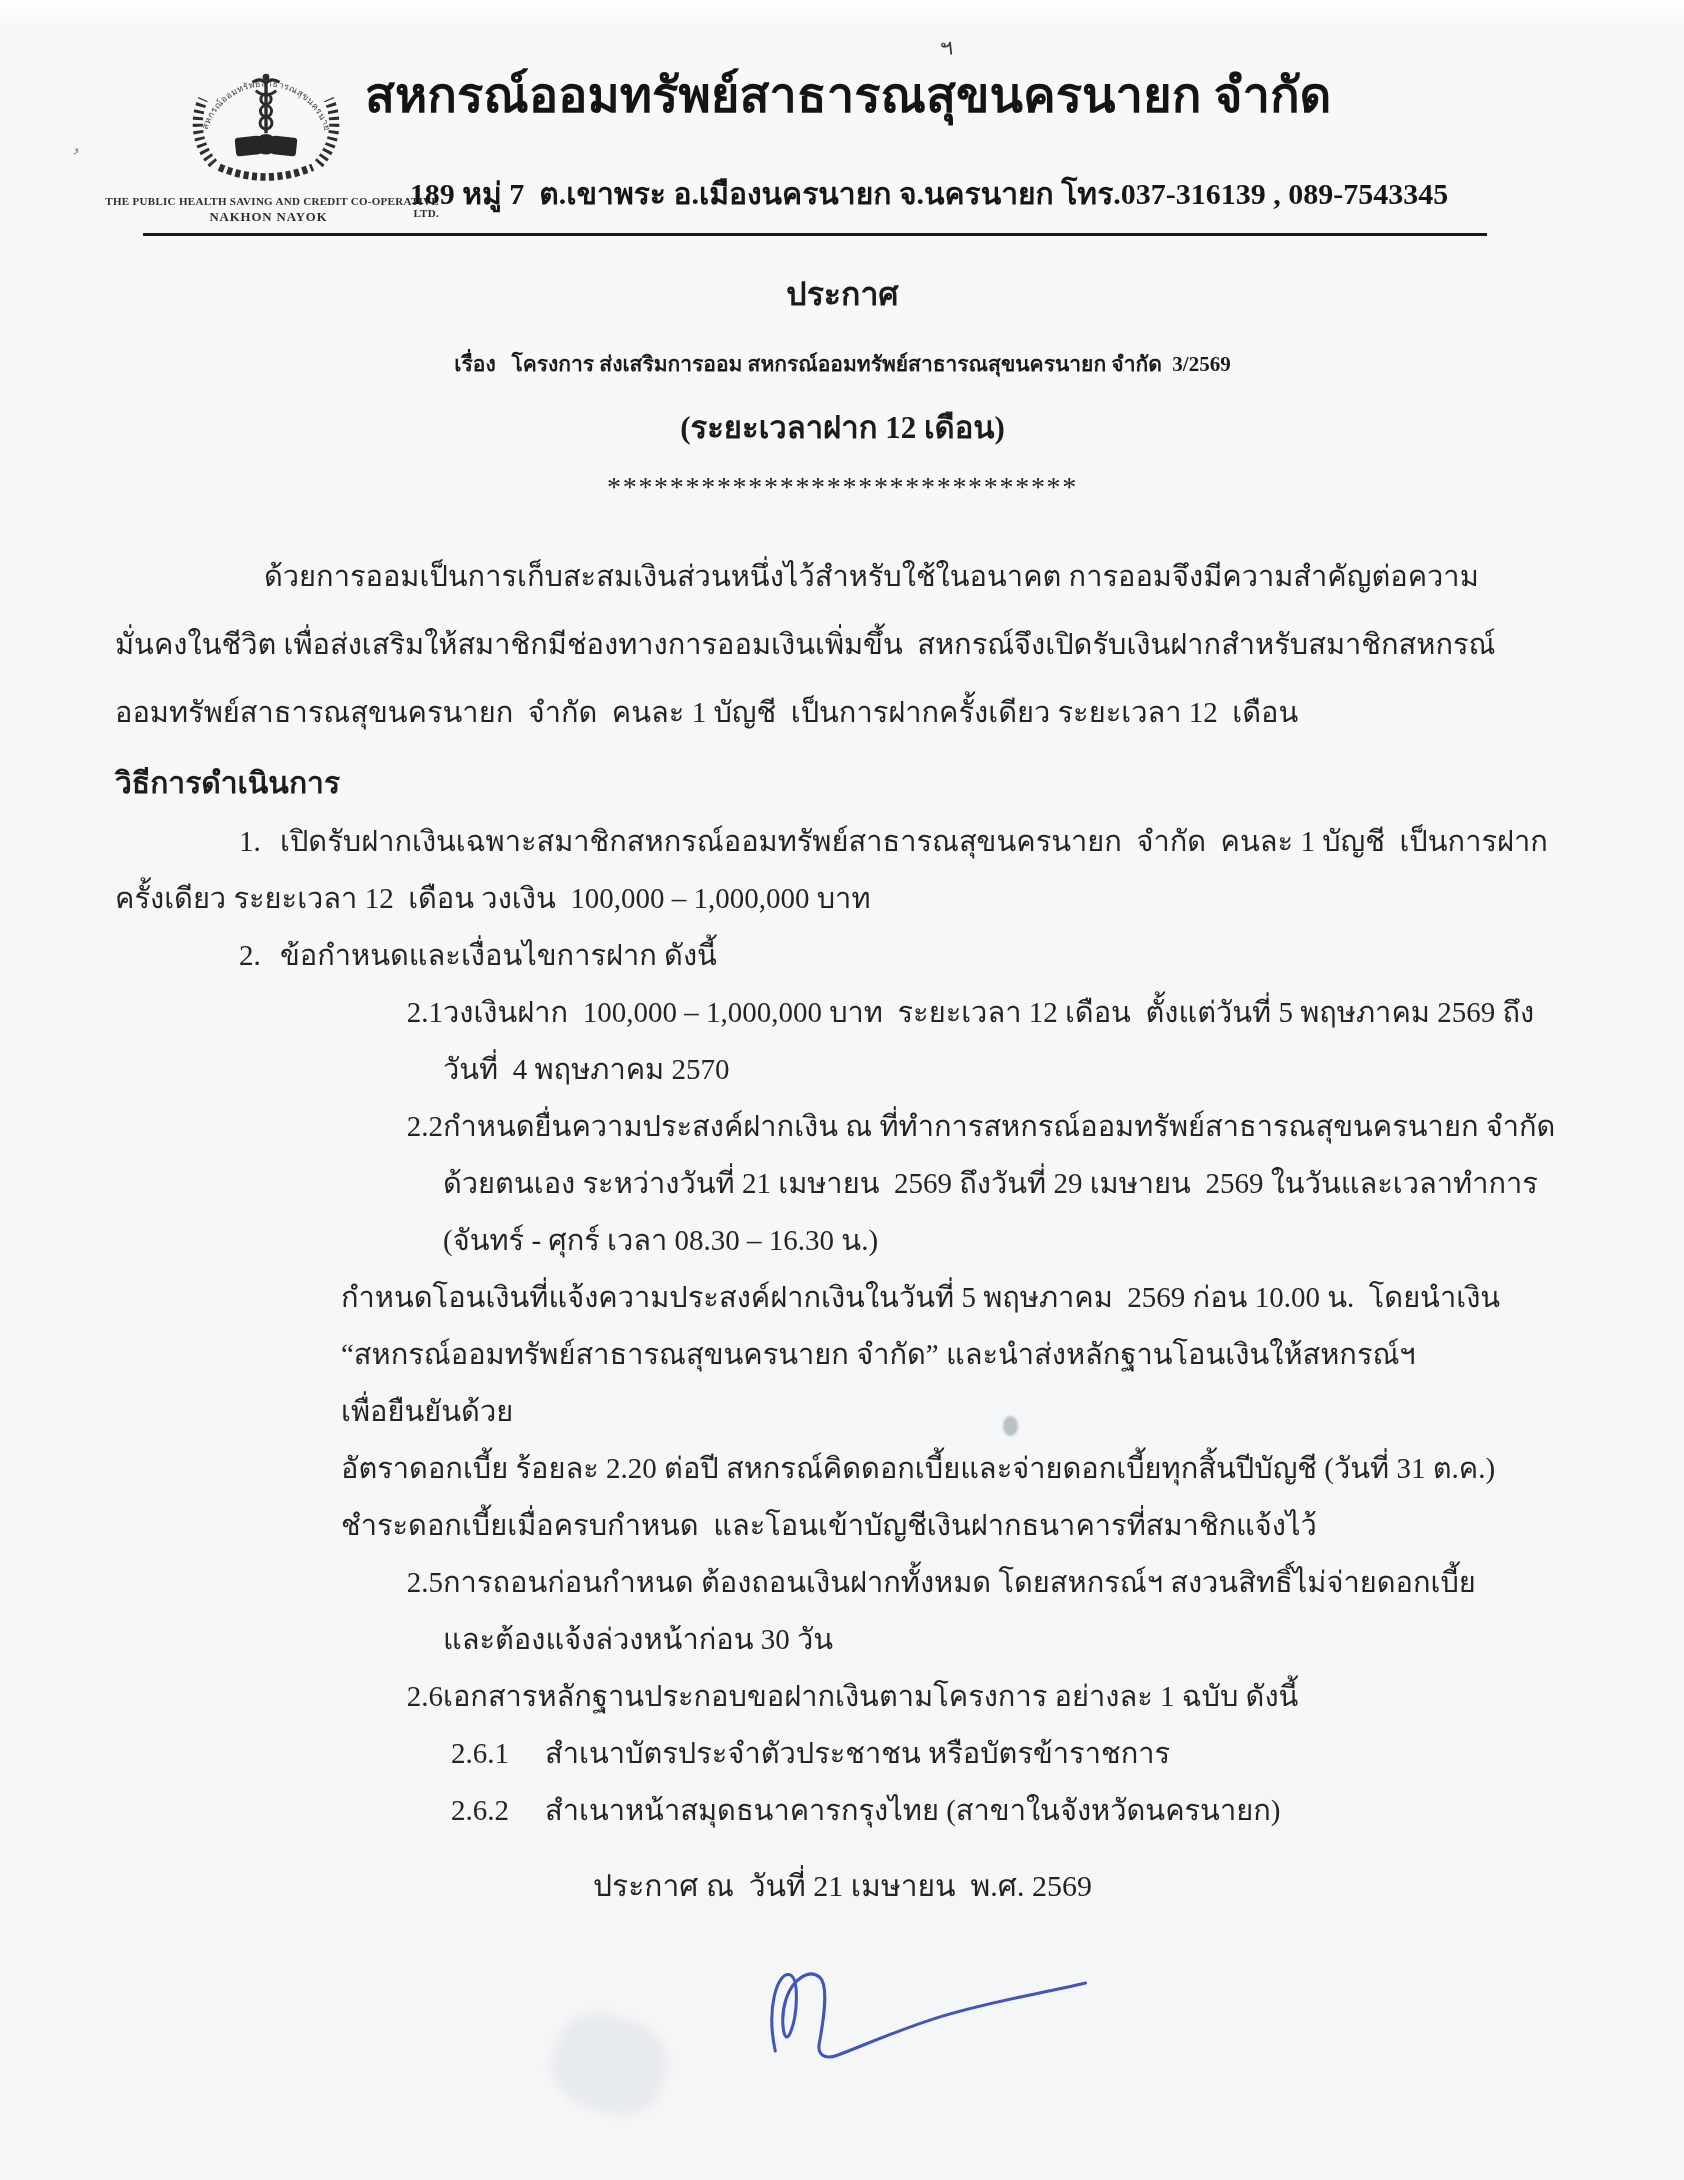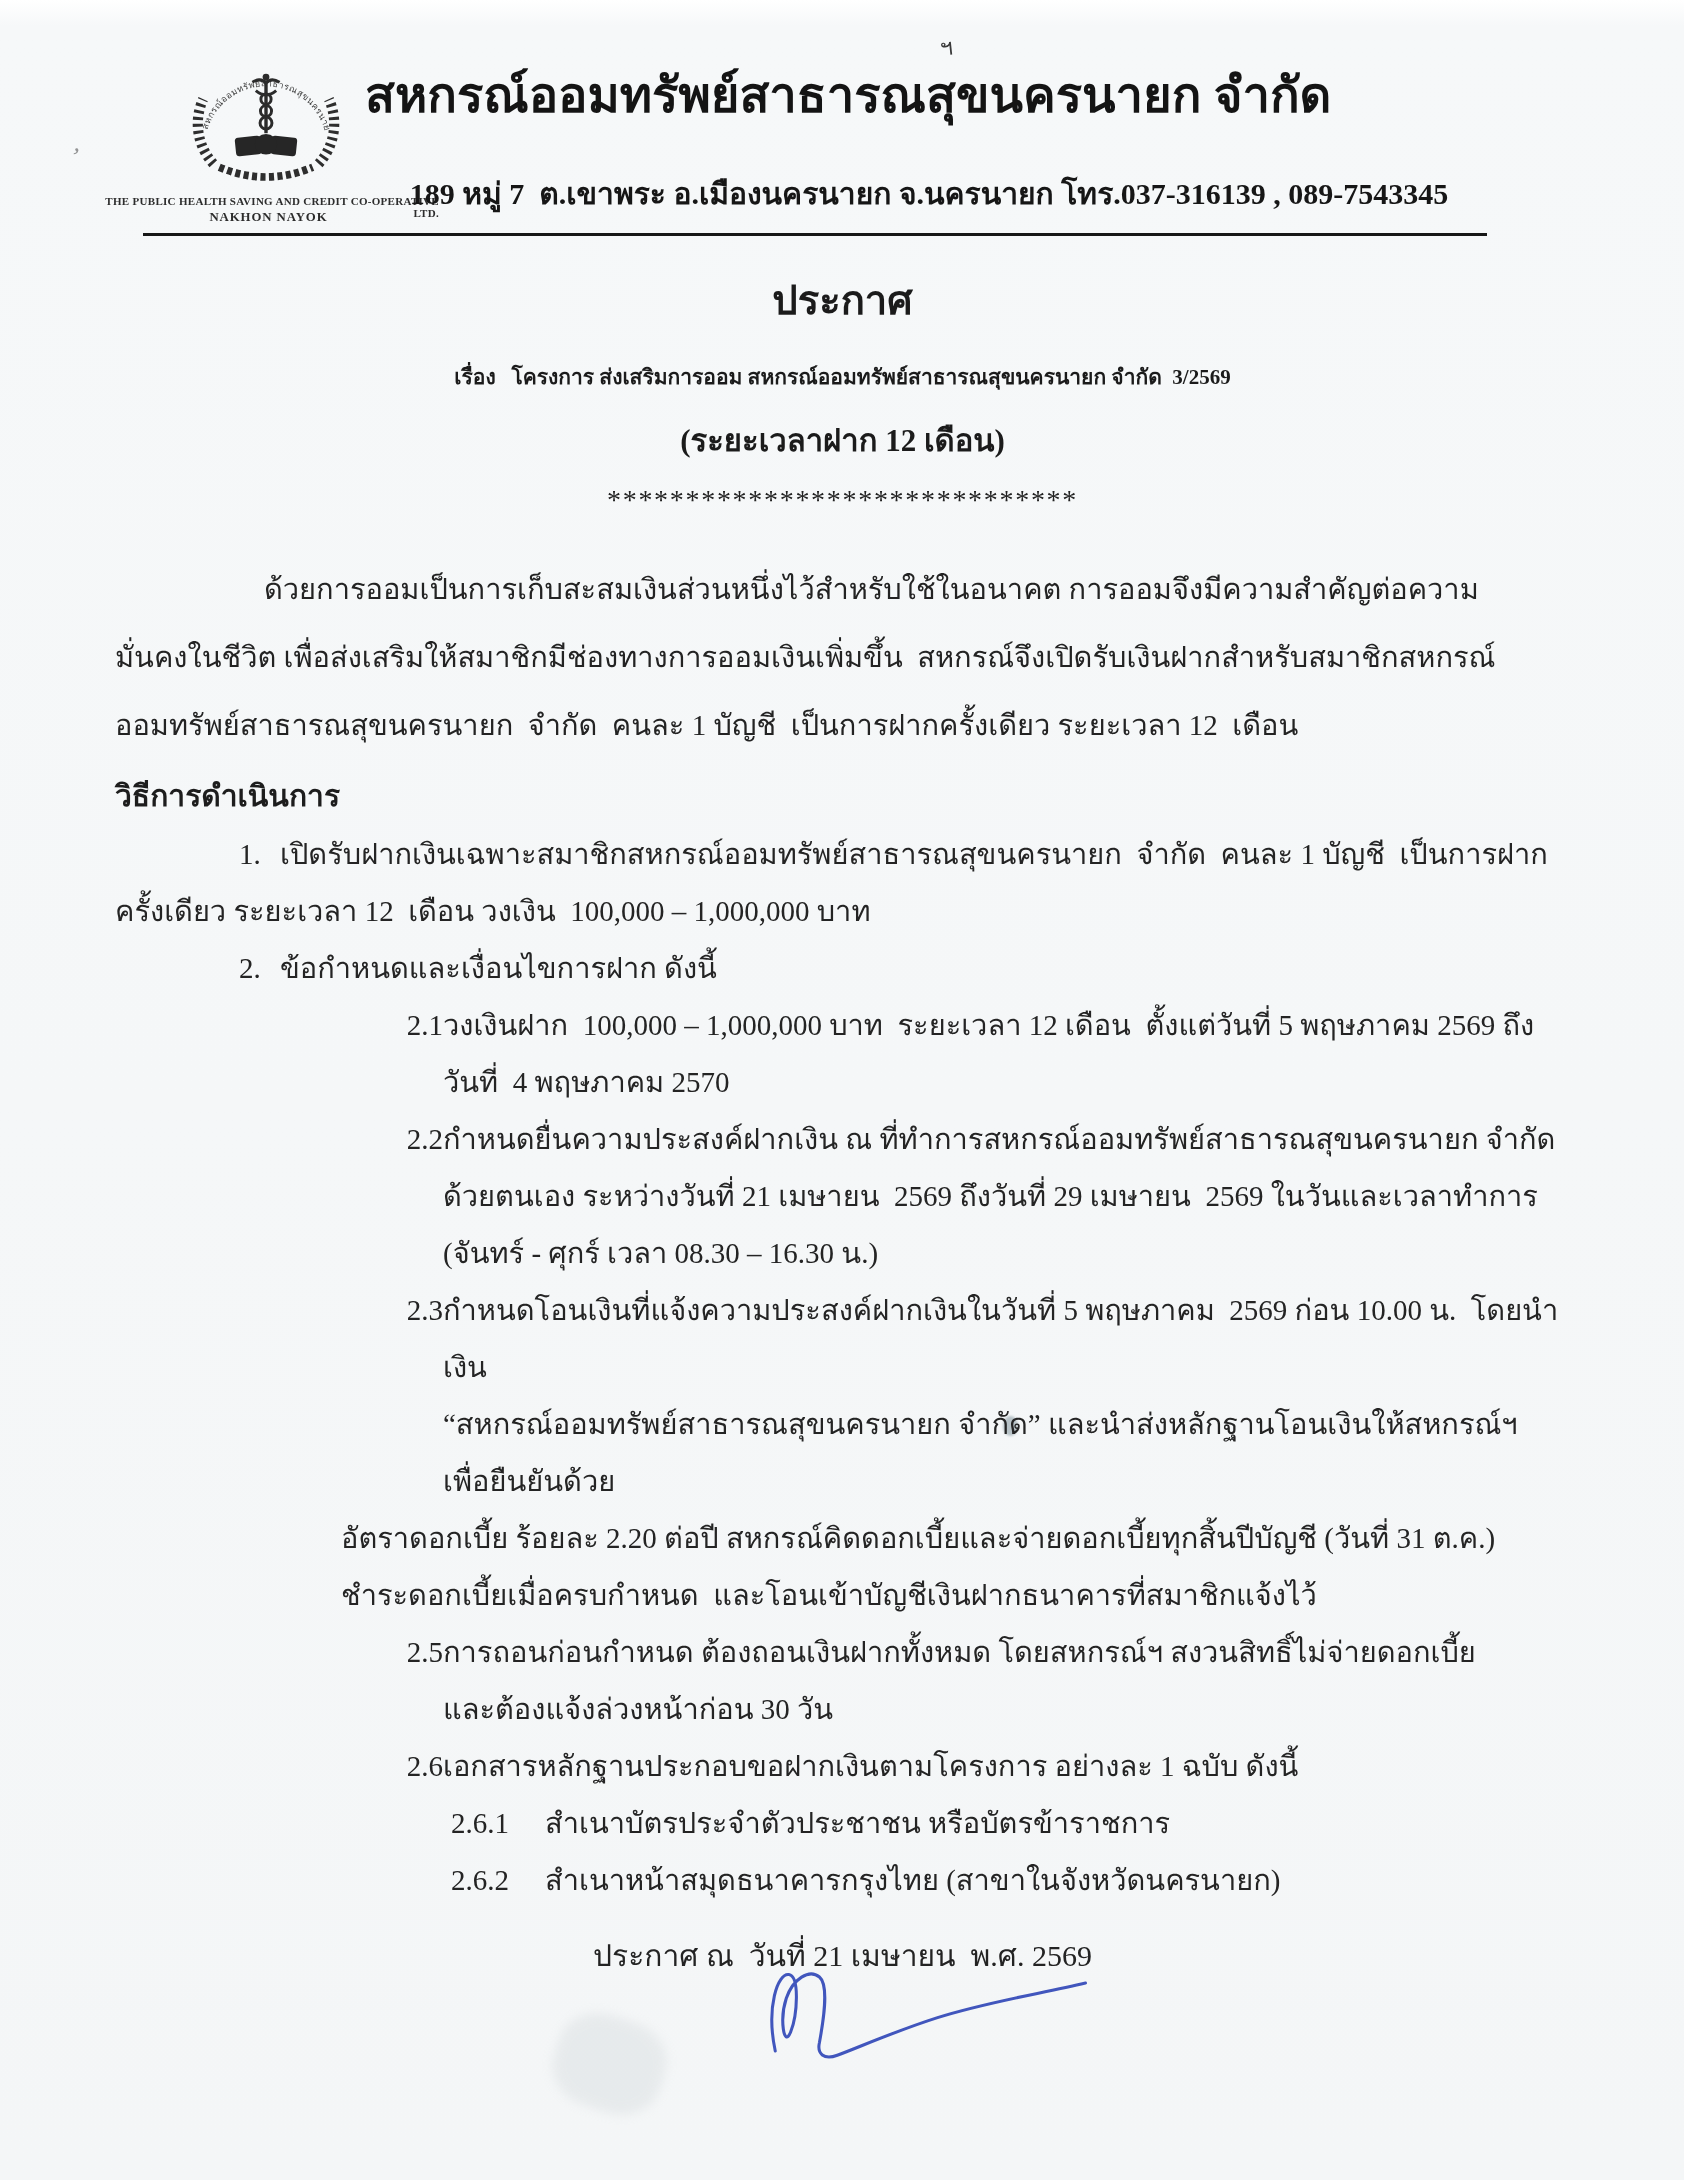--- a/index.html
+++ b/index.html
@@ -23,21 +23,21 @@
     font-family:"Liberation Serif","DejaVu Serif",serif;}
   .logo-cap2{position:absolute;left:-83px;top:155px;width:341px;text-align:center;
     font-size:12.8px;font-weight:bold;letter-spacing:0.9px;color:#2d2d2d;}
   .org-title{position:absolute;left:365px;top:56px;width:1133px;
     font-size:49px;font-weight:bold;color:#141414;white-space:nowrap;}
   .address{position:absolute;left:371px;top:170px;width:1116px;text-align:center;
     font-size:30px;font-weight:bold;color:#161616;white-space:pre-wrap;}
   .rule{position:absolute;left:143px;top:233px;width:1344px;height:3.4px;background:#171717;}
 
   
-  .h-prakat{margin-top:24px;text-align:center;font-size:40px;font-weight:bold;color:#1b1b1b;}
+  .h-prakat{margin-top:24px;text-align:center;font-size:32px;font-weight:bold;color:#1b1b1b;}
   .h-subject{margin-top:28px;text-align:center;font-size:21px;font-weight:bold;color:#1b1b1b;white-space:pre-wrap;}
   .h-subtitle{margin-top:22px;text-align:center;font-size:31px;font-weight:bold;color:#1b1b1b;}
   .stars{margin-top:19px;text-align:center;font-size:28px;letter-spacing:1.7px;color:#222;}
 
   
   .intro{margin-top:39px;font-size:29px;line-height:68px;color:#232323;}
   .intro .first{text-indent:149px;}
   .proc-head{margin-top:6.8px;font-size:30px;font-weight:bold;line-height:60px;color:#1d1d1d;}
   .items{font-size:29px;line-height:57px;color:#242424;}
   .item-lead{padding-left:124px;display:flex;}
@@ -148,21 +148,20 @@
       <div class="sub">
         <span class="sub-no">2.2</span>
         <div class="sub-lines">
           <div class="line">กำหนดยื่นความประสงค์ฝากเงิน ณ ที่ทำการสหกรณ์ออมทรัพย์สาธารณสุขนครนายก จำกัด</div>
           <div class="line">ด้วยตนเอง ระหว่างวันที่ 21 เมษายน  2569 ถึงวันที่ 29 เมษายน  2569 ในวันและเวลาทำการ</div>
           <div class="line">(จันทร์ - ศุกร์ เวลา 08.30 – 16.30 น.)</div>
         </div>
       </div>
 
       <div class="sub">
-        <span class="sub-no">2.3</span>
         <div class="sub-lines">
           <div class="line">กำหนดโอนเงินที่แจ้งความประสงค์ฝากเงินในวันที่ 5 พฤษภาคม  2569 ก่อน 10.00 น.  โดยนำเงิน</div>
           <div class="line">“สหกรณ์ออมทรัพย์สาธารณสุขนครนายก จำกัด” และนำส่งหลักฐานโอนเงินให้สหกรณ์ฯ</div>
           <div class="line">เพื่อยืนยันด้วย</div>
         </div>
       </div>
 
       <div class="sub">
         <div class="sub-lines">
           <div class="line">อัตราดอกเบี้ย ร้อยละ 2.20 ต่อปี สหกรณ์คิดดอกเบี้ยและจ่ายดอกเบี้ยทุกสิ้นปีบัญชี (วันที่ 31 ต.ค.)</div>

